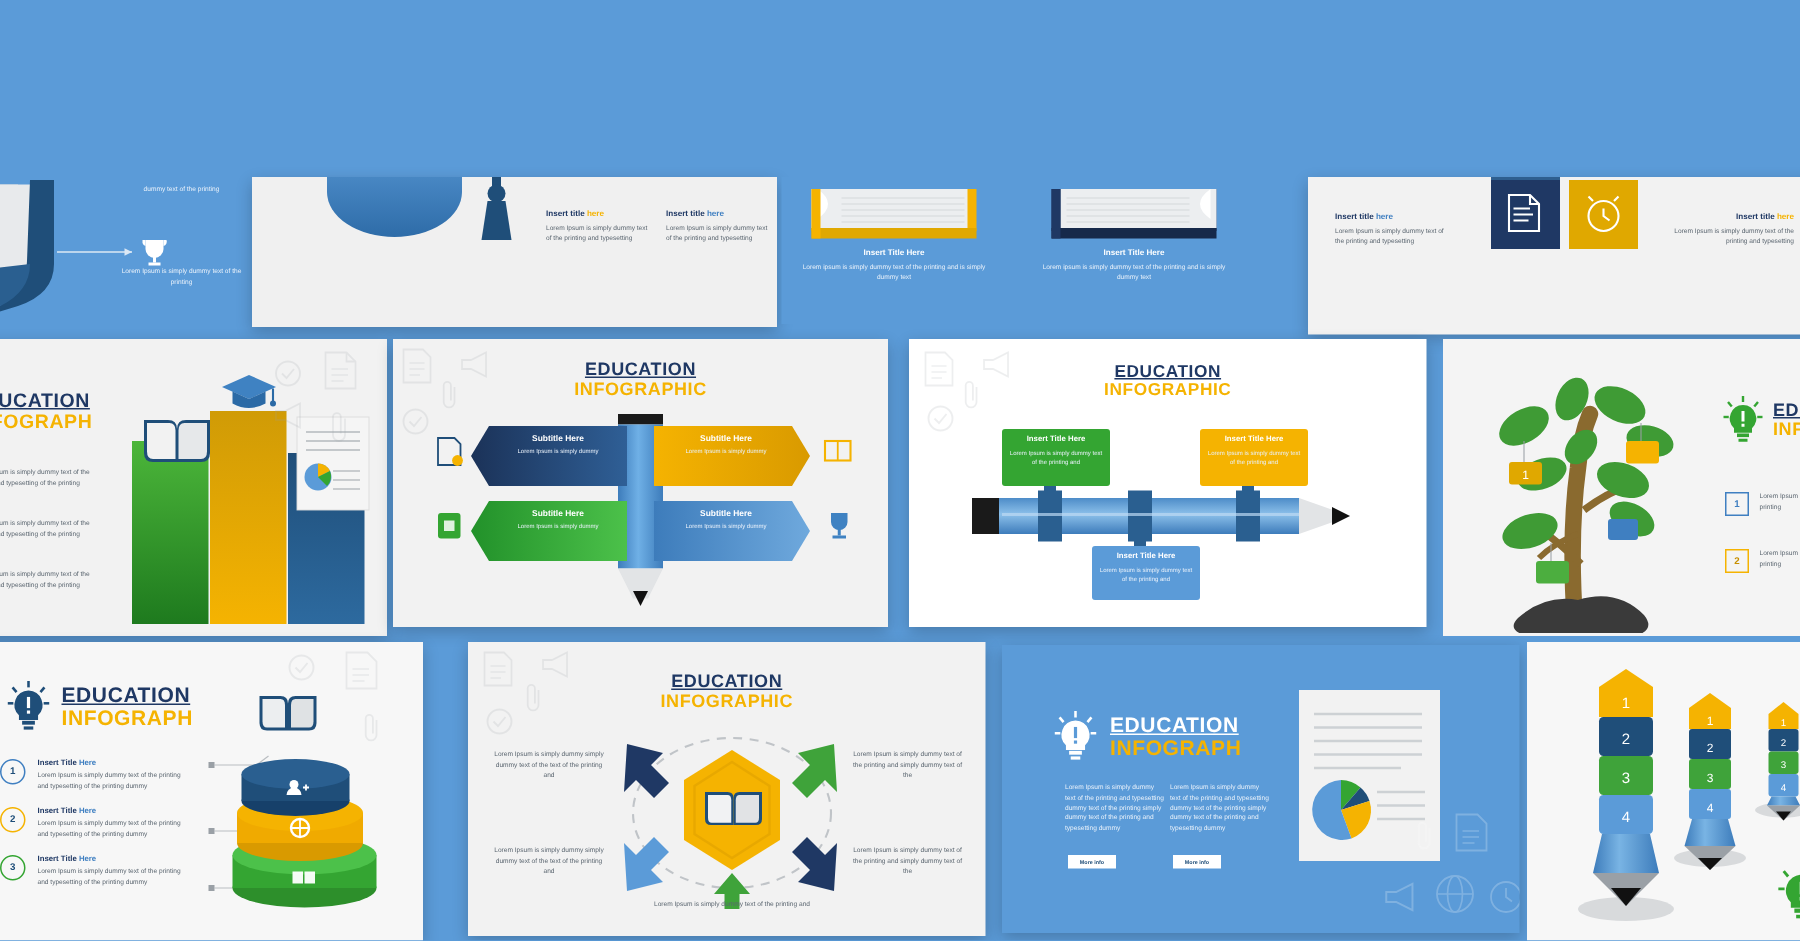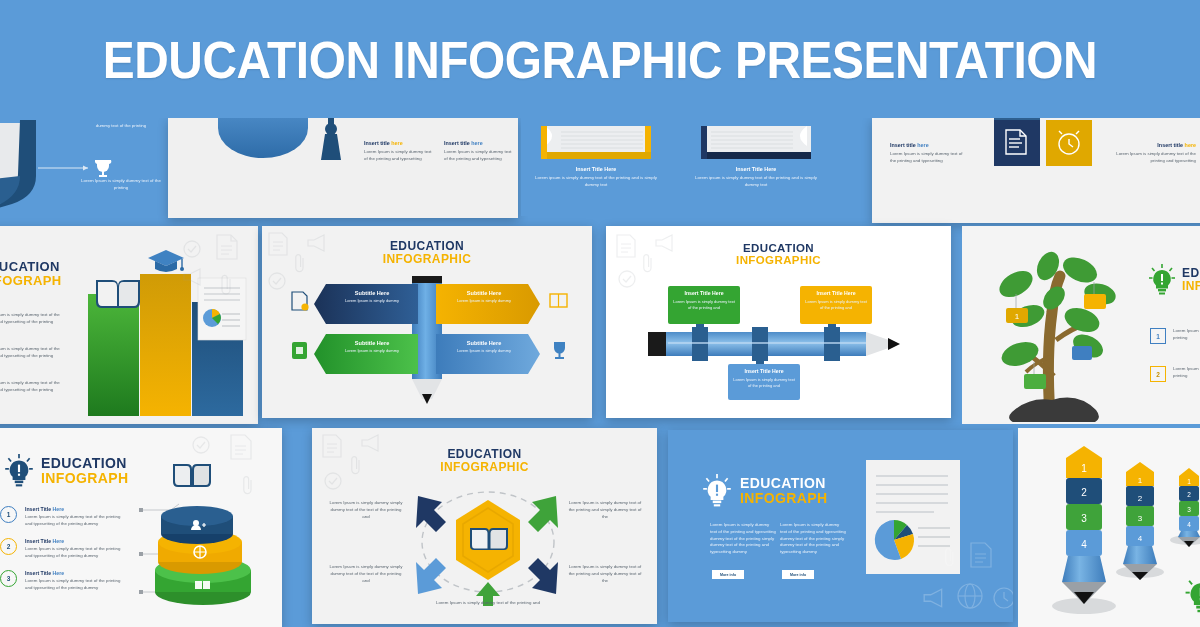--- a/index.html
+++ b/index.html
@@ -21,21 +21,21 @@
     text-shadow:0 1px 2px rgba(0,0,0,.12);
     white-space:nowrap;
   }
 
   
   .slide{position:absolute;overflow:hidden;background:#f0f0f0;}
   .slide.shadow{box-shadow:0 3px 10px rgba(0,0,0,.22);}
   .slide.blue{background:#5b9bd8;}
 
   .hdr{font-weight:bold;line-height:1.05;}
-  .hdr .l1{color:#1f3864;display:block;letter-spacing:.4px;}
+  .hdr .l1{color:#1f3864;display:block;letter-spacing:.4px;text-decoration:underline;}
   .hdr .l1.onblue{color:#ffffff;}
   .hdr .l2{color:#f5b301;display:block;letter-spacing:.4px;}
 
   .micro{font-size:4.4px;line-height:1.55;color:#5b6670;}
   .micro.w{color:#eaf2fb;}
   .title-sm{font-size:5.4px;font-weight:bold;color:#1f3864;}
   .title-sm .hl{color:#f5b301;}
   .title-sm .hlb{color:#3f7fc1;}
   .title-sm.w{color:#ffffff;}
 
@@ -863,17 +863,14 @@
         <line x1="27" y1="14" x2="23.5" y2="14"></line>
       </g>
       <path d="M14 6 a9 9 0 0 1 6 15.5 v3 h-12 v-3 a9 9 0 0 1 6 -15.5 z" fill="#34a532"></path>
       <rect x="10" y="25" width="8" height="2.4" fill="#34a532"></rect>
       <rect x="11" y="28.5" width="6" height="2" fill="#34a532"></rect>
       <rect x="13" y="10" width="2" height="7" fill="#fff"></rect>
       <rect x="13" y="18.5" width="2" height="2" fill="#fff"></rect>
     </svg>
   </div>
 
-  <div class="banner">
-    <div class="banner-title">EDUCATION INFOGRAPHIC PRESENTATION</div>
-  </div>
 
 </div>
 
 </body></html>

